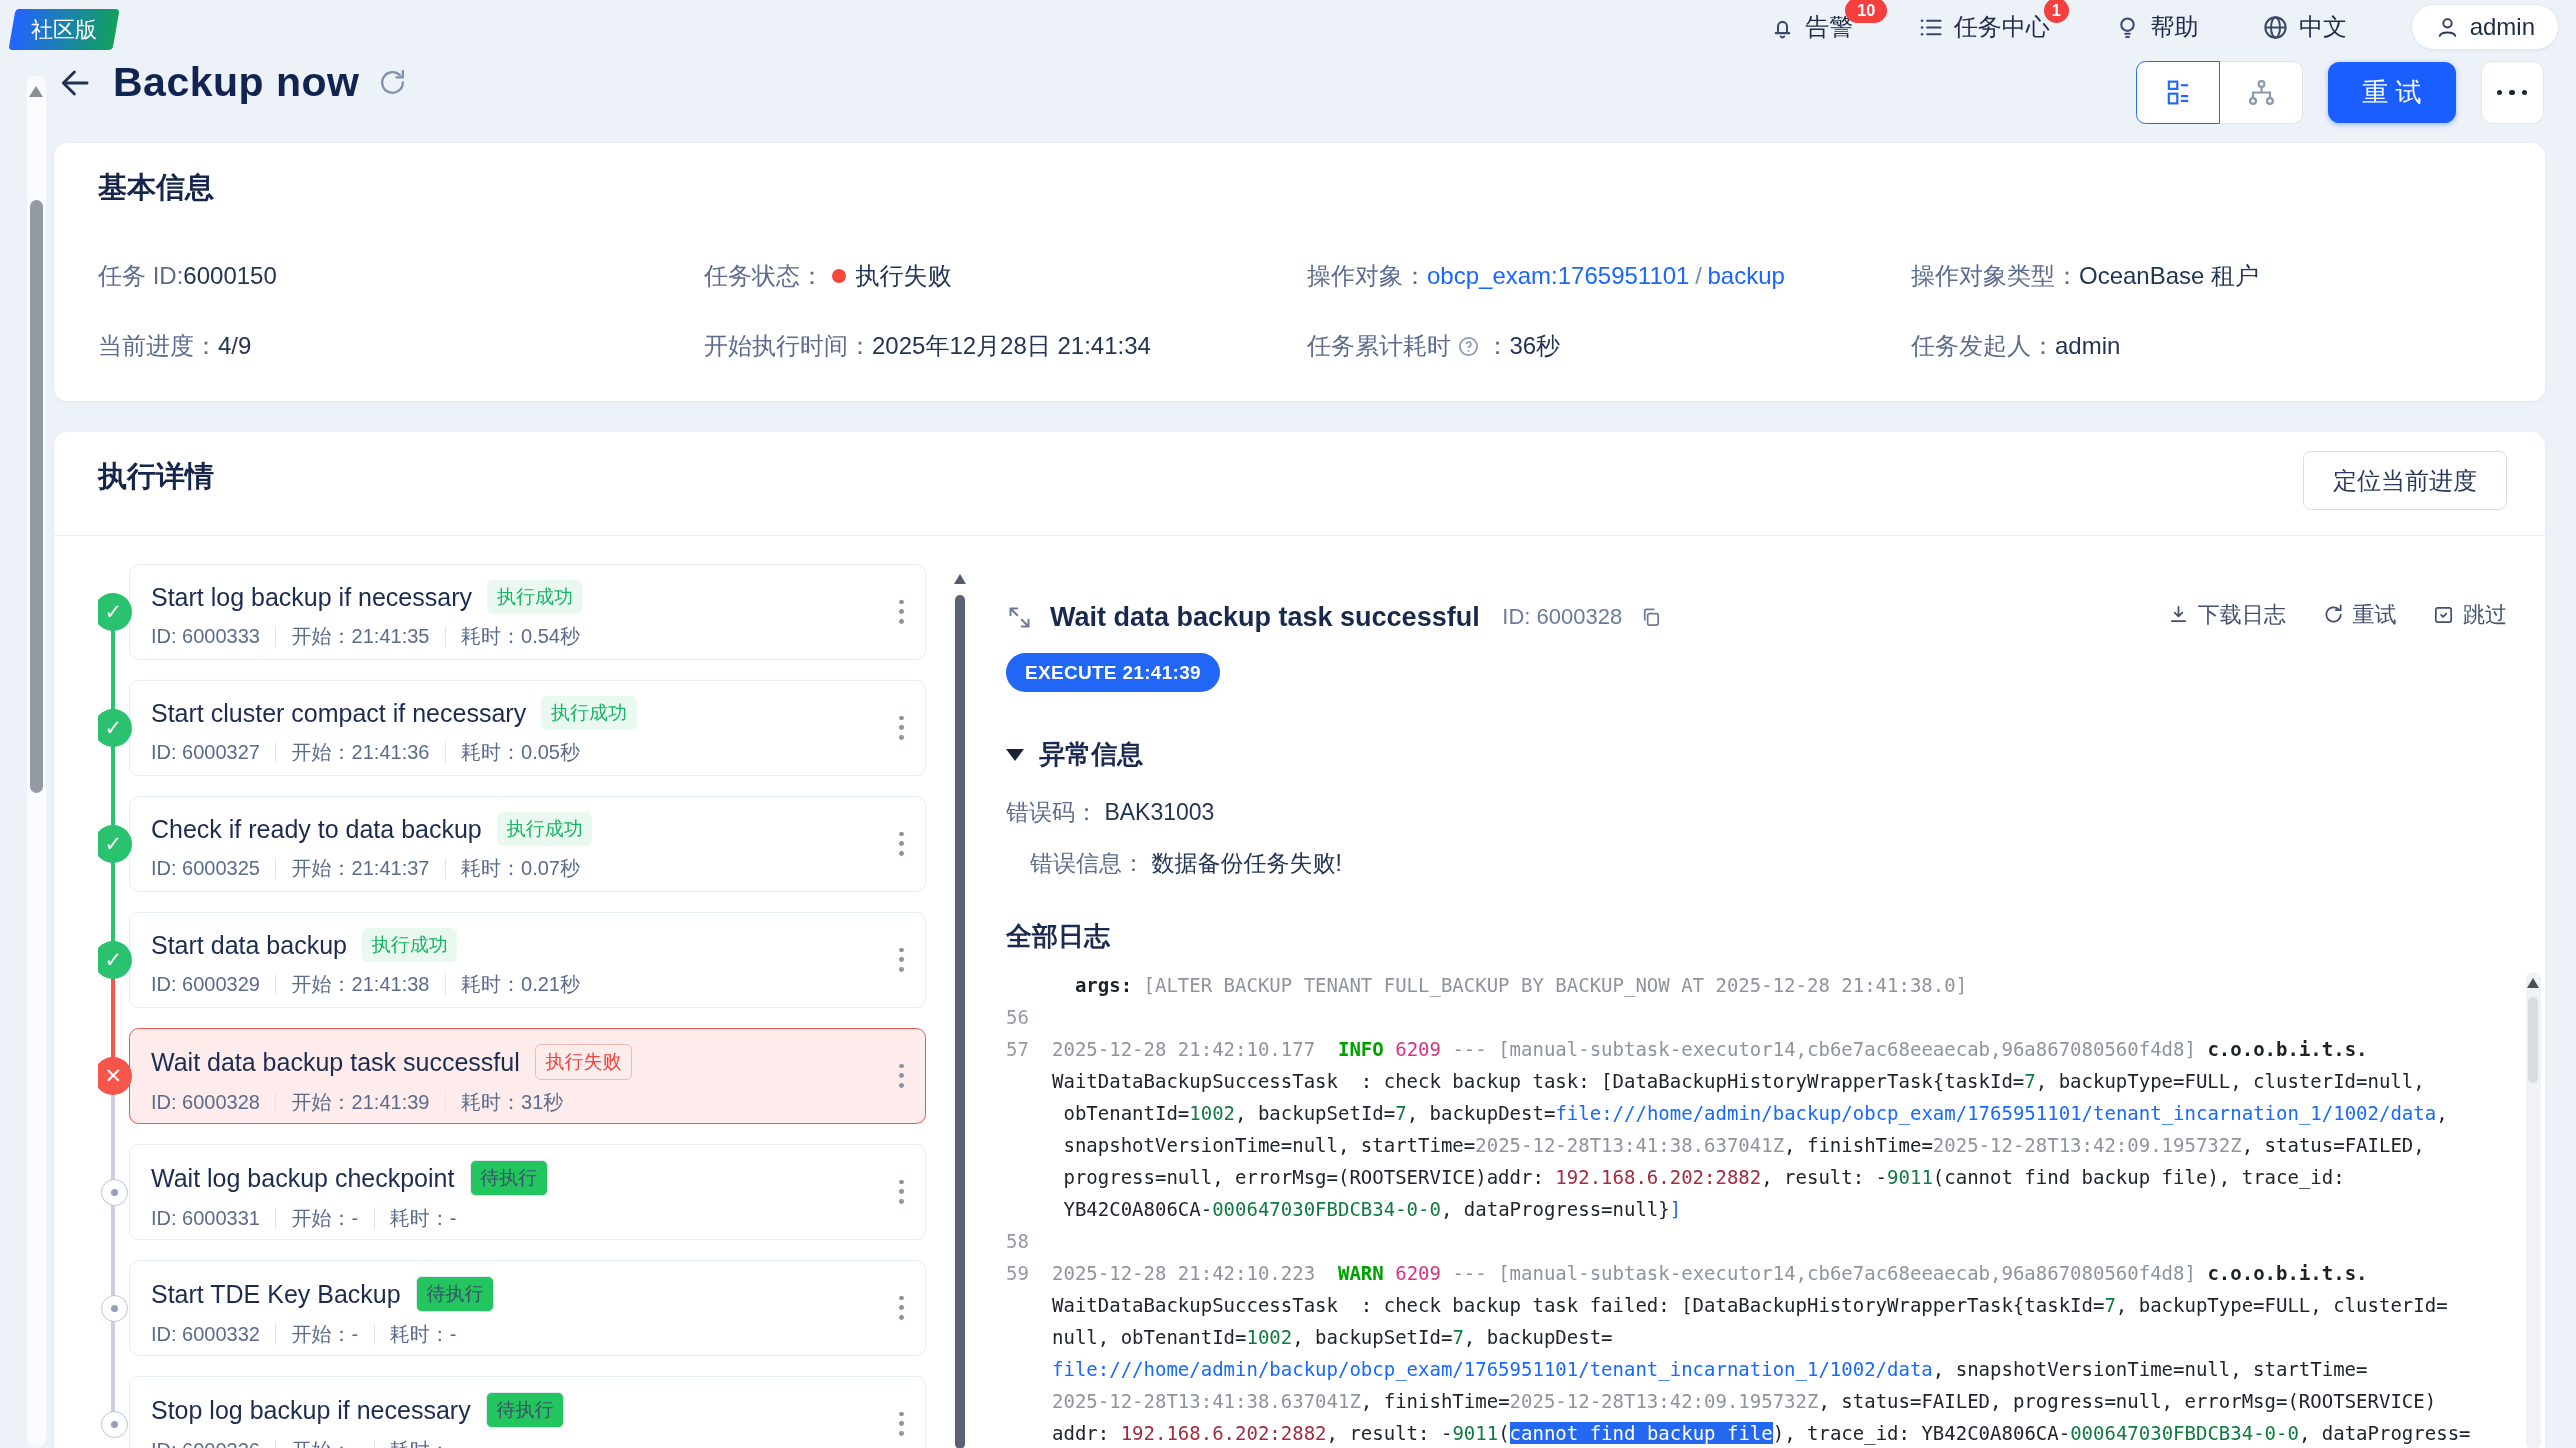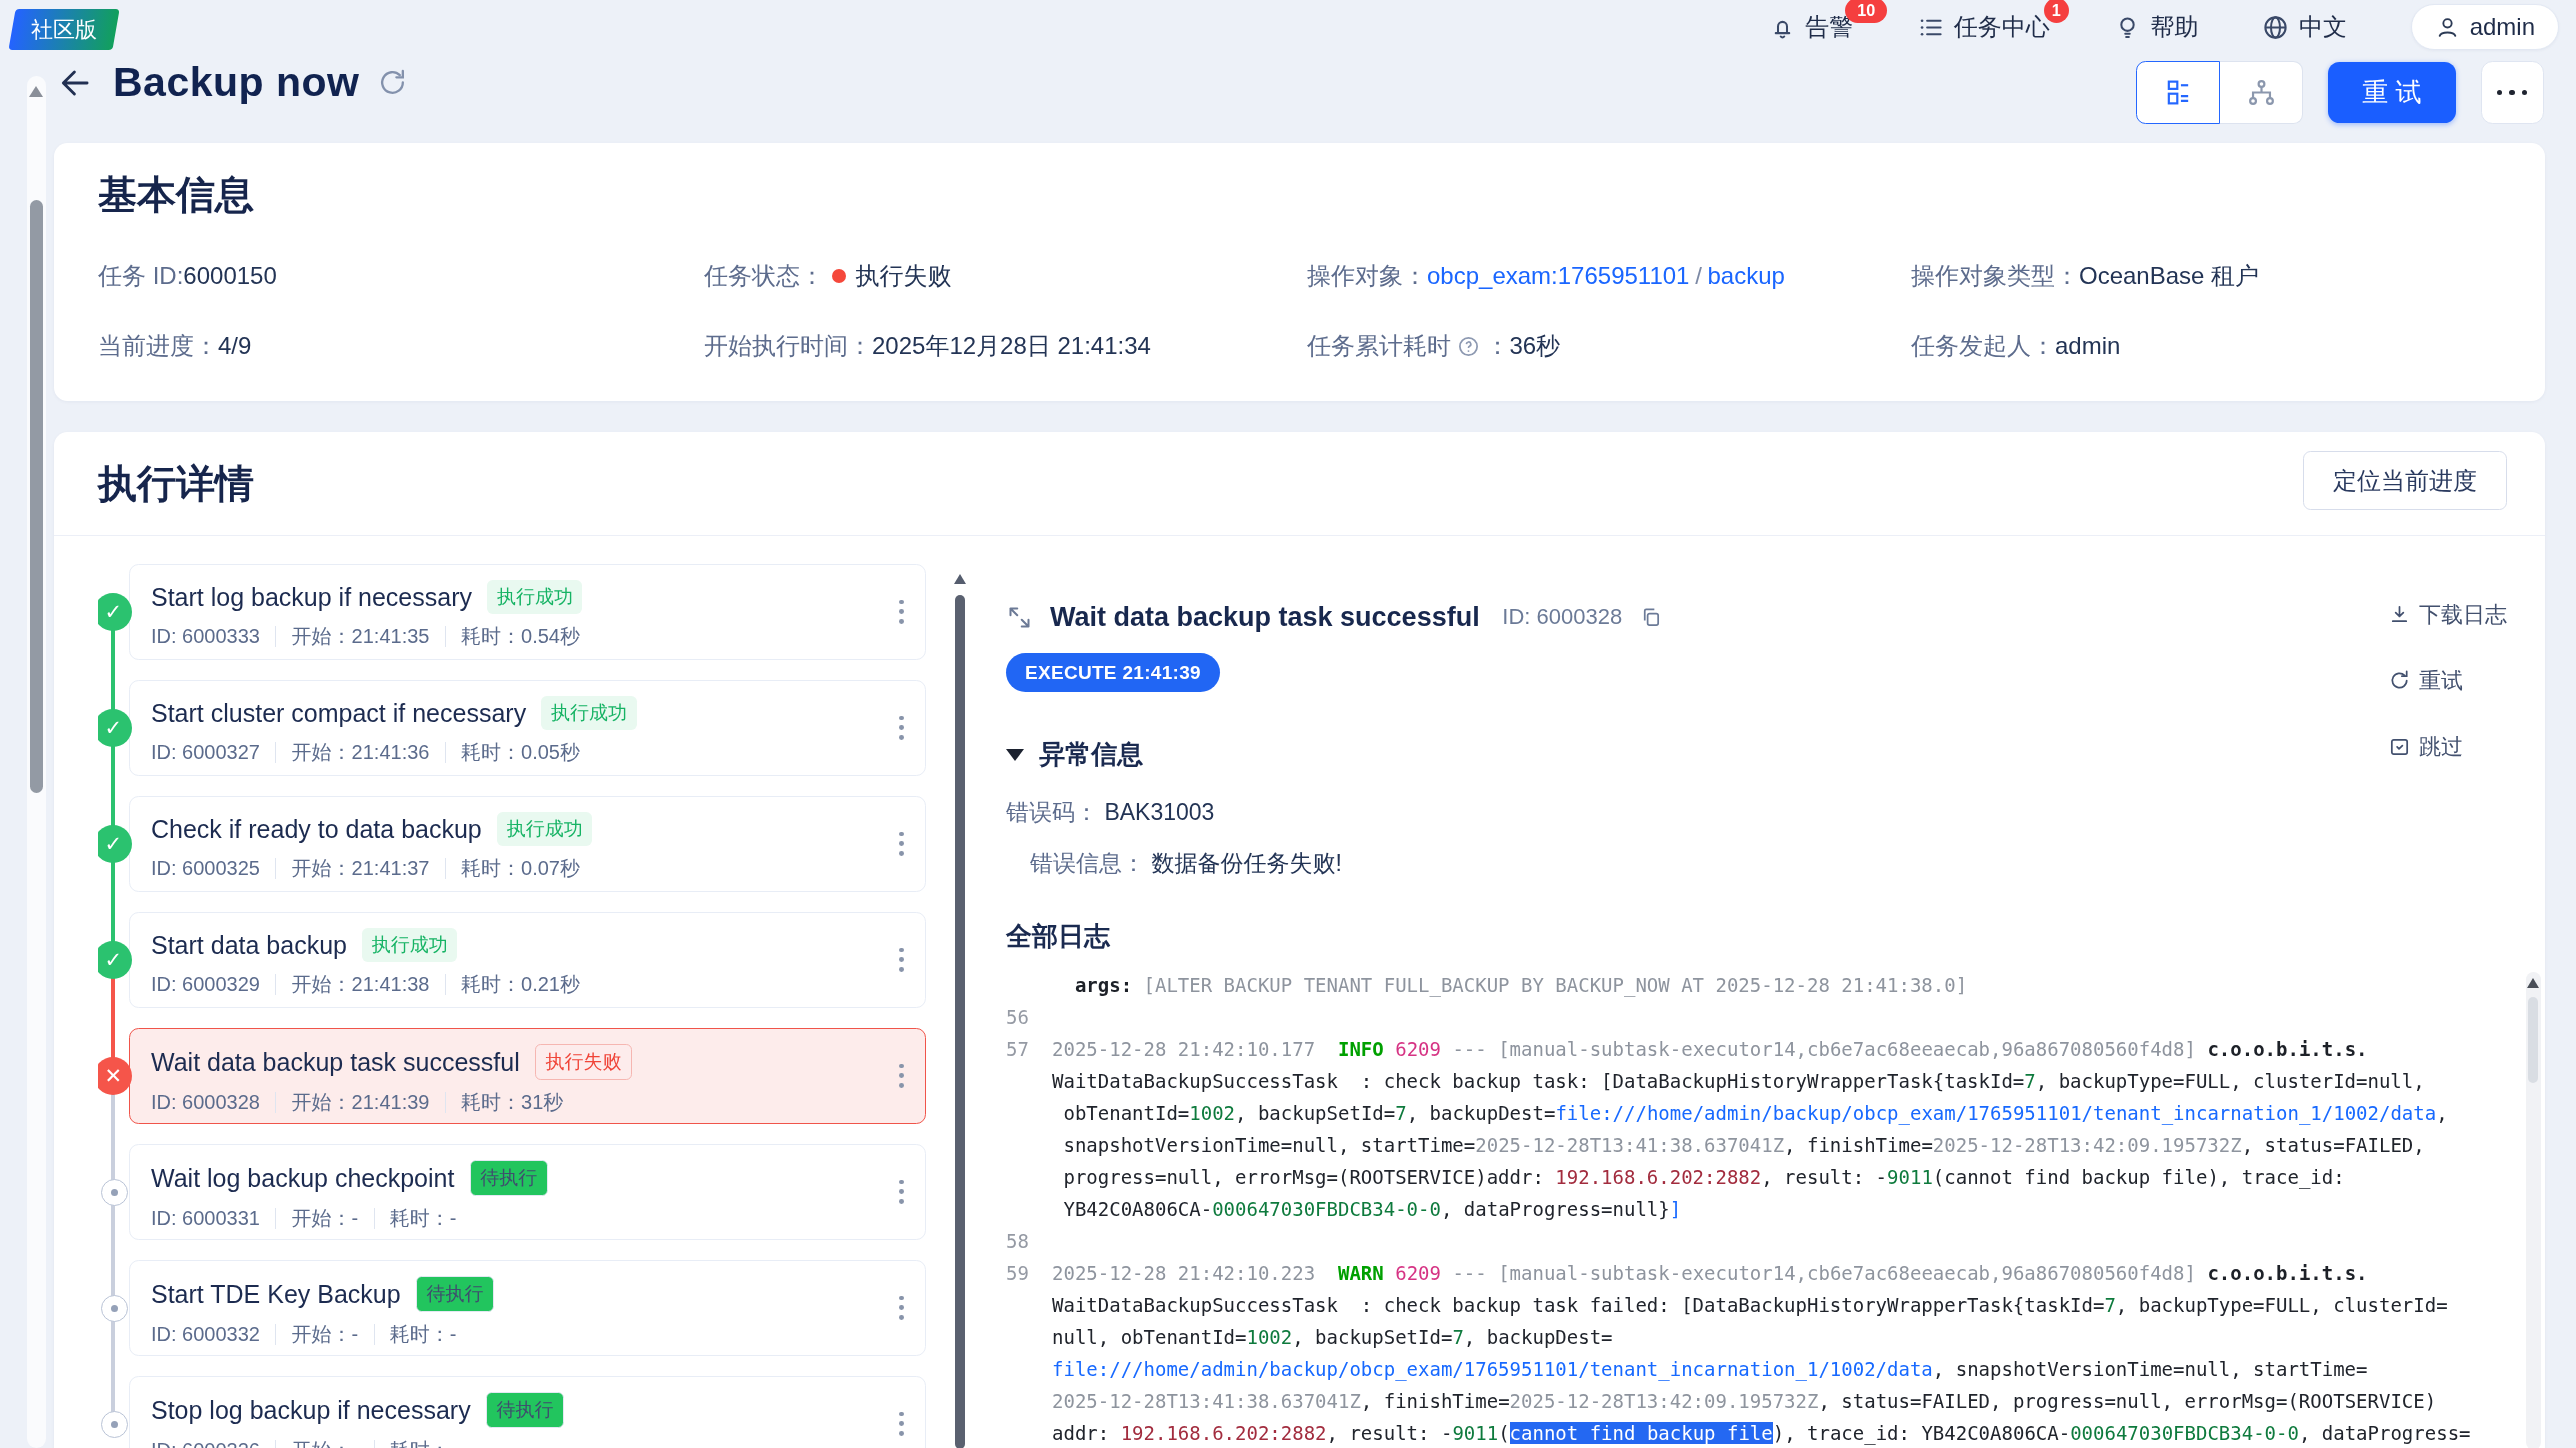--- a/index.html
+++ b/index.html
@@ -36,21 +36,21 @@
     align-items:center;justify-content:center;gap:6.7px;cursor:pointer;}
   .btn-more i{width:5.7px;height:5.7px;border-radius:50%;background:#1f2430;}
   
   .lscroll{position:absolute;left:27px;top:76px;width:19px;height:1372px;background:#fafbfd;border-radius:9.6px;}
   .lscroll .arr{position:absolute;left:1.9px;top:9.6px;width:0;height:0;border-left:7.6px solid transparent;border-right:7.6px solid transparent;border-bottom:11.5px solid #8a8f99;}
   .lscroll .thumb{position:absolute;left:2.9px;top:124px;width:13.4px;height:593px;background:#939aa4;border-radius:7.6px;}
   
   .card{position:absolute;background:#fff;border-radius:13.4px;box-shadow:0 1px 3.8px rgba(20,40,90,.05);}
   #card-basic{left:54px;top:143px;width:2491px;height:258px;}
   #card-exec{left:54px;top:432px;width:2491px;height:1016px;border-radius:13.4px 13.4px 0 0;overflow:hidden;}
-  .card-title{position:absolute;left:44px;top:25px;font-size:39px;font-weight:bold;color:#16254c;}
+  .card-title{position:absolute;left:44px;top:25px;font-size:29px;font-weight:bold;color:#16254c;}
   .bfield{position:absolute;font-size:24px;white-space:nowrap;display:flex;align-items:center;}
   .blabel{color:#5d6c8d;}
   .bvalue{color:#233455;}
   .blink{color:#1a66ff;cursor:pointer;}
   .bsep{color:#7d8aa5;padding:0 5.7px;}
   .status-dot{display:inline-block;width:14.3px;height:14.3px;border-radius:50%;background:#f5483b;margin:0 9.6px 0 7.6px;}
   .help-ic{margin:0 5.7px;color:#8d99b1;}
   .r1{top:117px;} .r2{top:187px;}
   .c1{left:44px;} .c2{left:650px;} .c3{left:1253px;} .c4{left:1857px;}
   .locate-btn{position:absolute;right:38px;top:19px;height:57px;padding:0 29px;border:1px solid #d7ddeb;border-radius:7.6px;
@@ -86,21 +86,21 @@
   .mid-scroll{position:absolute;left:899px;top:134px;width:15.3px;height:882px;}
   .mid-scroll .arr{position:absolute;left:1px;top:7.6px;width:0;height:0;border-left:6.7px solid transparent;border-right:6.7px solid transparent;border-bottom:10.5px solid #555d6e;}
   .mid-scroll .thumb{position:absolute;left:1.9px;top:29px;width:10.5px;height:854px;background:#5a6170;border-radius:5.7px;}
   
   .rpanel{position:absolute;left:952px;top:162px;width:1501px;}
   .rp-head{position:relative;height:46px;display:flex;align-items:center;gap:17px;}
   .expand-ic{color:#6c7a96;cursor:pointer;}
   .rp-title{font-size:27px;font-weight:bold;color:#18284e;white-space:nowrap;}
   .rp-id{font-size:22px;color:#6b7a97;margin-left:5.7px;}
   .copy-ic{color:#6b7a97;cursor:pointer;}
-  .rp-actions{position:absolute;right:0;top:5.7px;display:flex;gap:36px;flex-direction:column;}
+  .rp-actions{position:absolute;right:0;top:5.7px;display:flex;gap:36px;}
   .rp-act{display:flex;align-items:center;gap:7.6px;font-size:22px;color:#42506e;cursor:pointer;white-space:nowrap;}
   .exec-badge{position:absolute;left:0;top:59px;background:#2166f4;color:#fff;font-size:19px;font-weight:bold;
     padding:8.6px 19px;border-radius:955px;letter-spacing:0.3px;}
   .exc-head{position:absolute;left:0;top:143px;display:flex;align-items:center;gap:15.3px;cursor:pointer;}
   .tri-down{width:0;height:0;border-left:9.6px solid transparent;border-right:9.6px solid transparent;border-top:12.4px solid #1c2230;}
   .exc-title{font-size:26px;font-weight:bold;color:#1a2a50;}
   .erow{position:absolute;left:0;font-size:23px;white-space:nowrap;}
   .erow .lab{color:#5d6c8d;} .erow .val{color:#233455;}
   .e1{top:203px;} .e2{top:254px;margin-left:24px;}
   .log-title{position:absolute;left:0;top:325px;font-size:26px;font-weight:bold;color:#1a2a50;}

